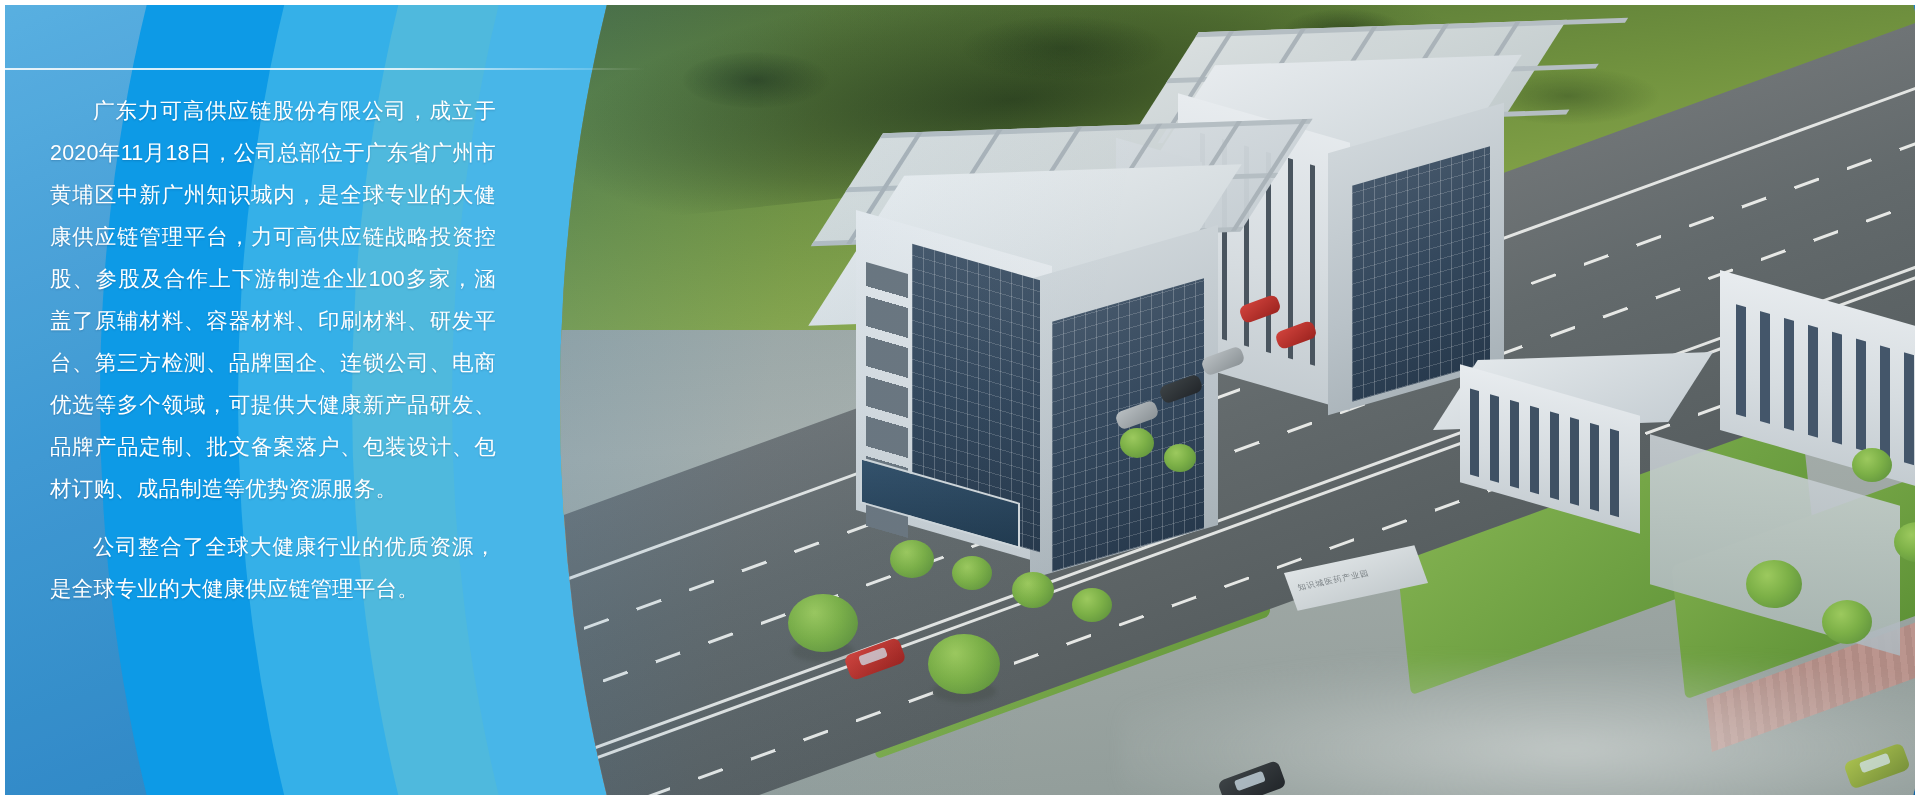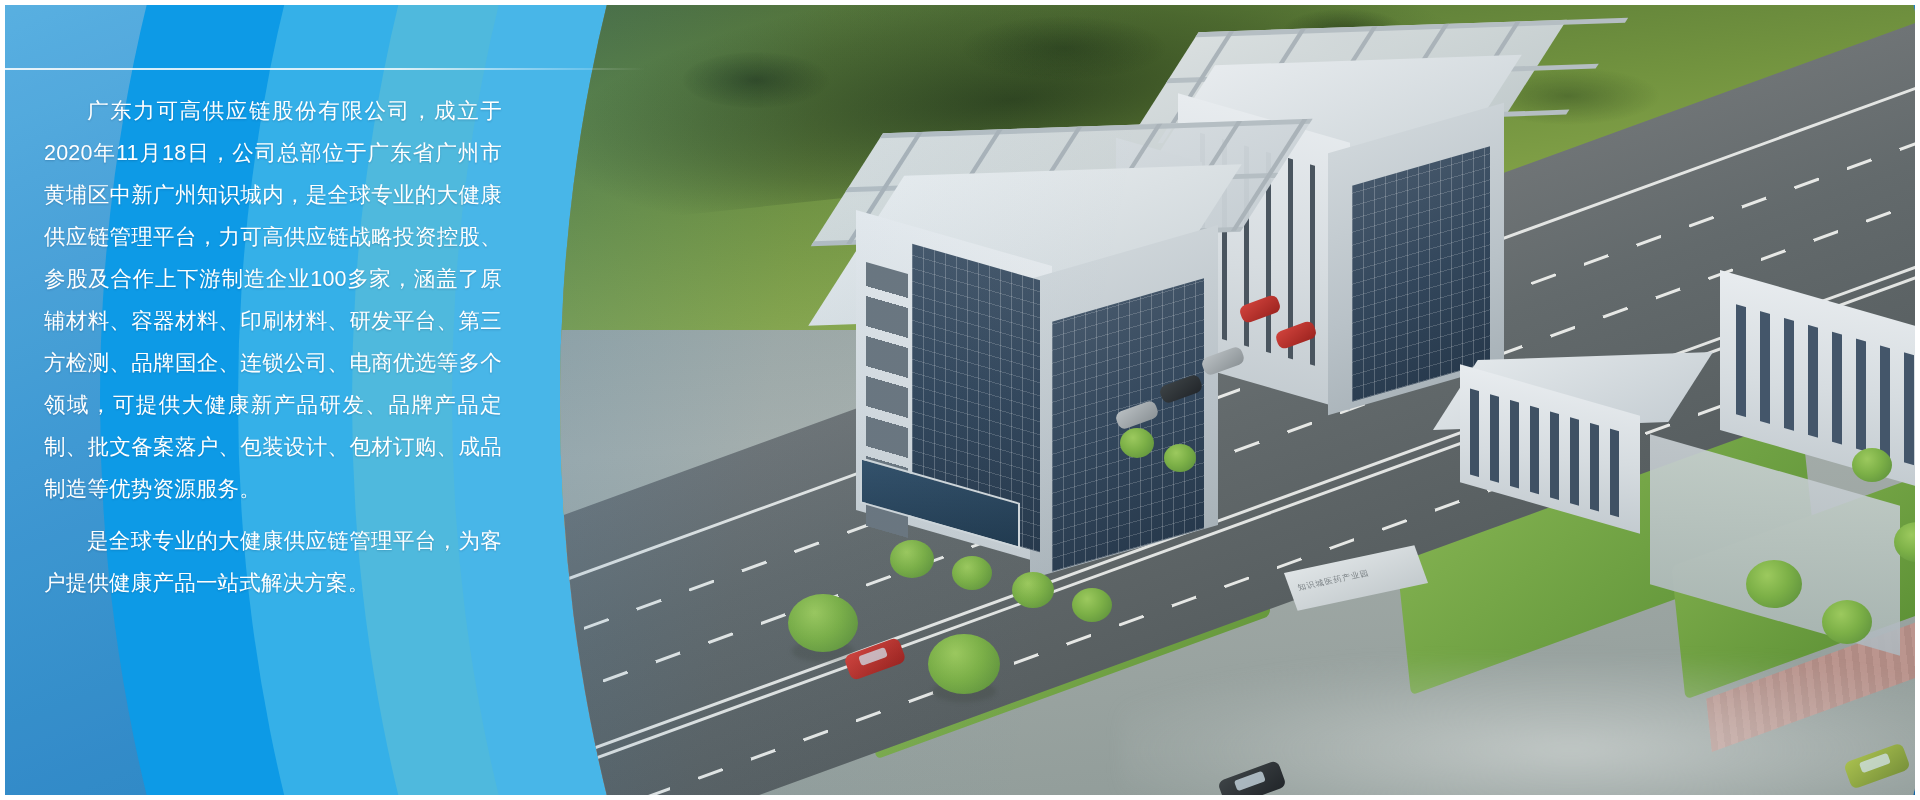--- a/index.html
+++ b/index.html
@@ -379,21 +379,21 @@
     margin-top: 20px;
     width: 478px;
     font-size: 21.5px;
     line-height: 42px;
     color: #ffffff;
     letter-spacing: 0.2px;
     text-align: justify;
     text-justify: inter-character;
     text-shadow: 0 1px 2px rgba(0,40,80,0.22);
   }
-  .company-desc p { text-indent: 2em; margin: 10px; }
+  .company-desc p { text-indent: 2em; margin: 16px; }
 
   
   .frame {
     position: absolute; inset: 0;
     border: 5px solid #ffffff;
     pointer-events: none;
     z-index: 20;
   }
 </style>
 </head>
@@ -518,19 +518,19 @@
       <div class="car car-gray" style="left:556px; top:406px; width:42px; height:18px; transform:rotate(-20deg);"></div>
 
       <div class="photo-tint"></div>
     </div>
   </div>
 
   <div class="text-panel">
     <div class="title-rule"></div>
     <div class="company-desc">
       <p>广东力可高供应链股份有限公司，成立于2020年11月18日，公司总部位于广东省广州市黄埔区中新广州知识城内，是全球专业的大健康供应链管理平台，力可高供应链战略投资控股、参股及合作上下游制造企业100多家，涵盖了原辅材料、容器材料、印刷材料、研发平台、第三方检测、品牌国企、连锁公司、电商优选等多个领域，可提供大健康新产品研发、品牌产品定制、批文备案落户、包装设计、包材订购、成品制造等优势资源服务。</p>
-      <p>是全球专业的大健康供应链管理平台，为客户提供健康产品一站式解决方案。</p>
+      <p>公司整合了全球大健康行业的优质资源，是全球专业的大健康供应链管理平台。</p>
     </div>
   </div>
 
   <div class="frame"></div>
 
 </div>
 
 </body></html>

